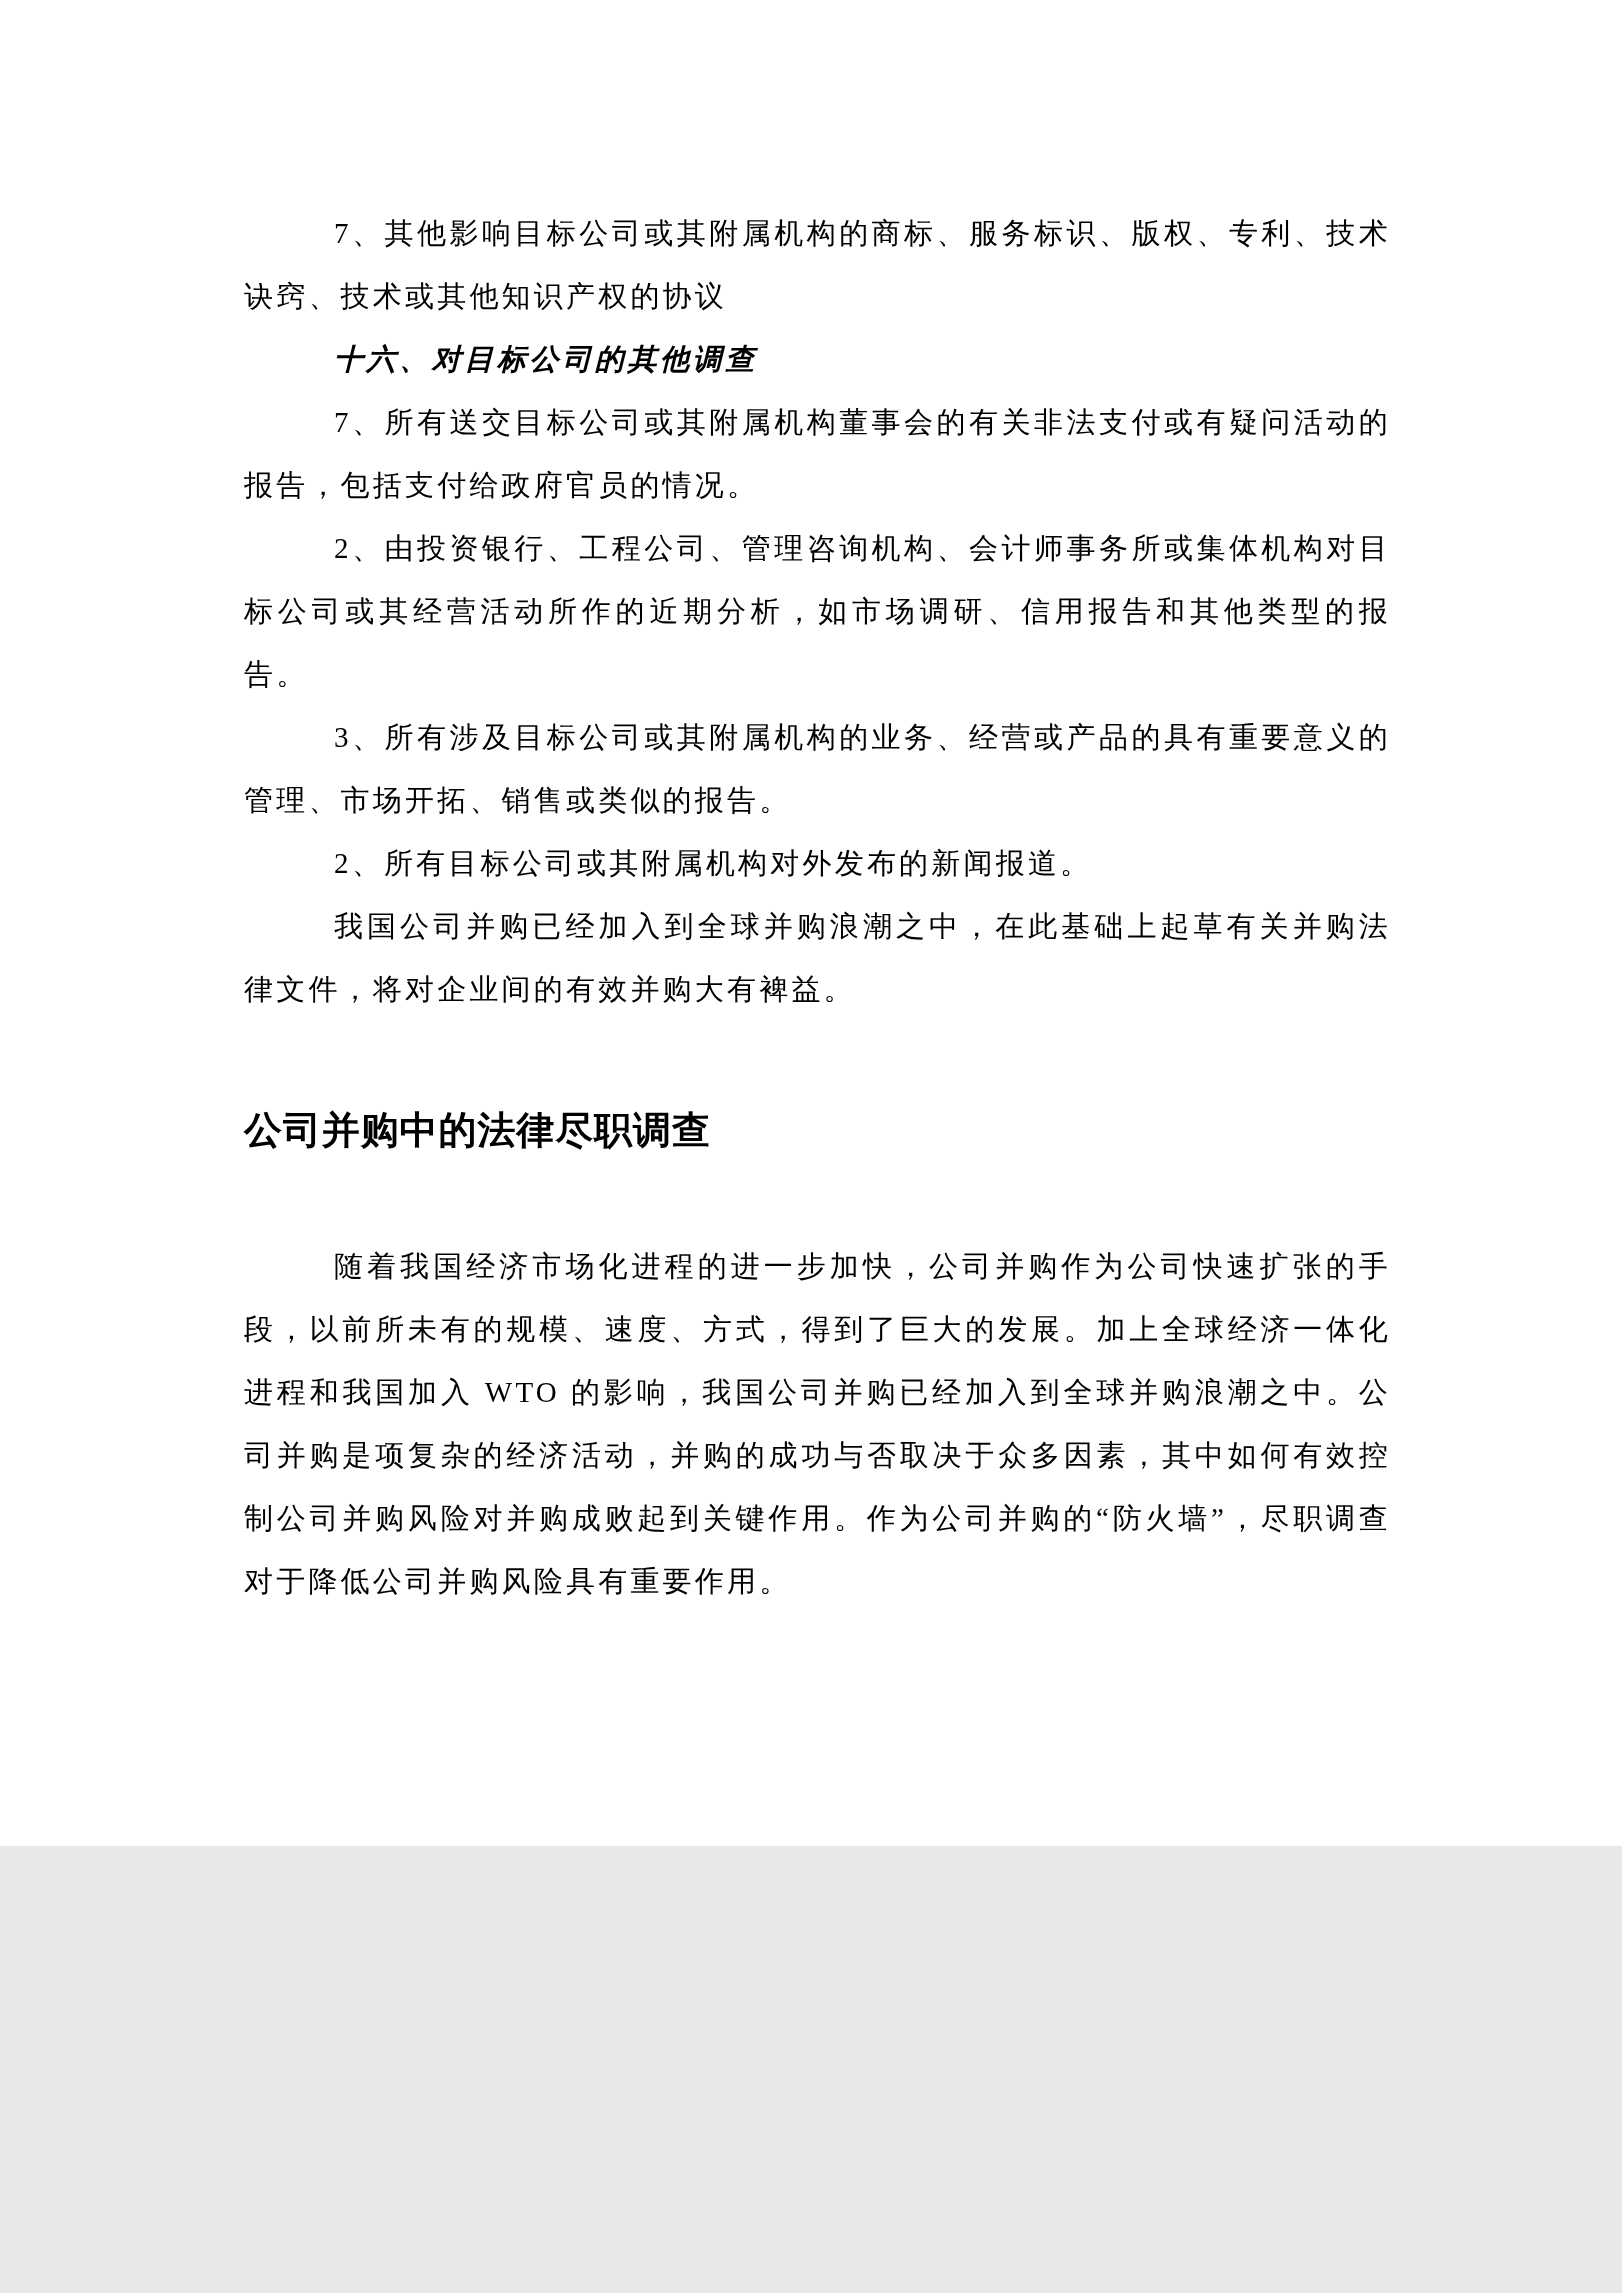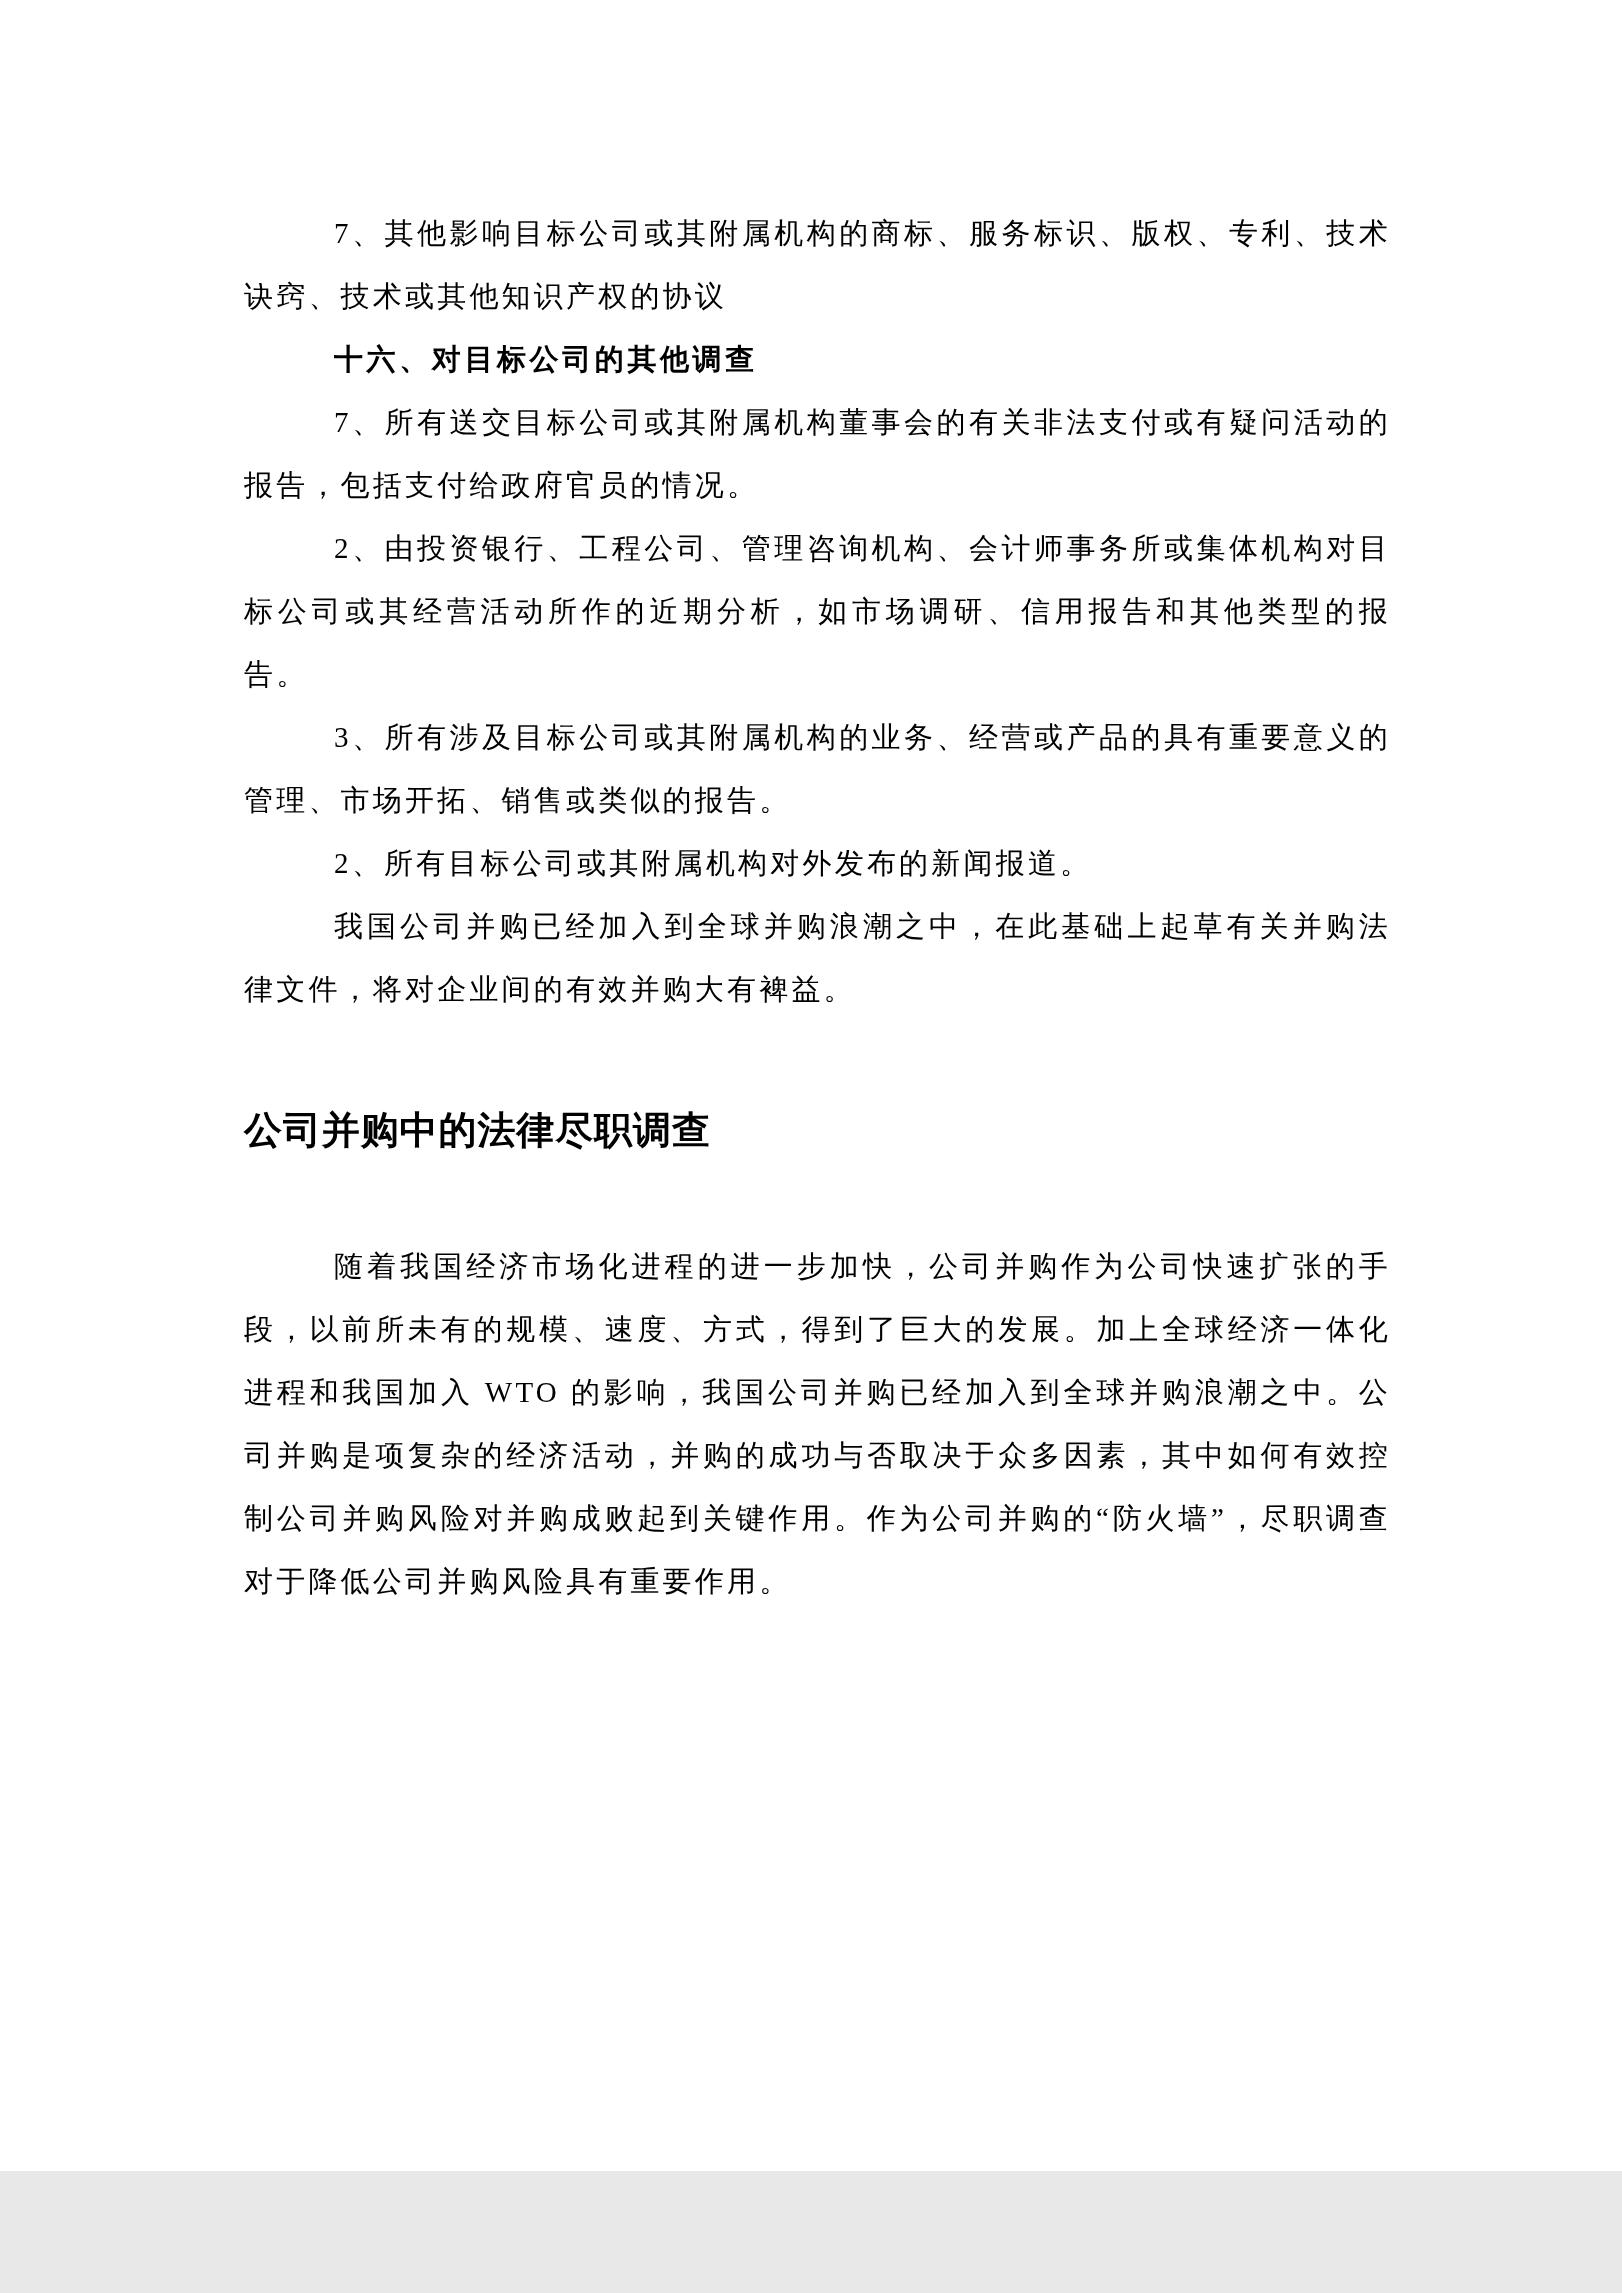--- a/index.html
+++ b/index.html
@@ -3,21 +3,21 @@
 <meta charset="utf-8">
 <style>
   html, body {
     margin: 0;
     padding: 0;
     background: #e8e8e8;
   }
   .page {
     position: relative;
     width: 1623px;
-    height: 2171px;
+    height: 1846px;
     margin: 0 auto;
     background: #ffffff;
     box-sizing: border-box;
     padding: 202px 232px 55px 244px;
     font-family: "Liberation Serif", "DejaVu Serif", serif;
     font-size: 29px;
     line-height: 63px;
     color: #000000;
     letter-spacing: 3.2px;
     overflow: hidden;
@@ -28,20 +28,21 @@
     text-justify: inter-character;
     word-break: break-all;
   }
   .first-indent {
     text-indent: 90px;
   }
   .section-heading {
     font-family: "Liberation Sans", "DejaVu Sans", sans-serif;
     font-weight: 700;
     letter-spacing: 3.6px;
+    font-style: italic;
   }
   .article-title {
     margin: 73px 0 68px 0;
     font-family: "Liberation Sans", "DejaVu Sans", sans-serif;
     font-weight: 700;
     font-size: 38px;
     line-height: 73px;
     letter-spacing: 0.9px;
     text-align: left;
     text-indent: 0;

